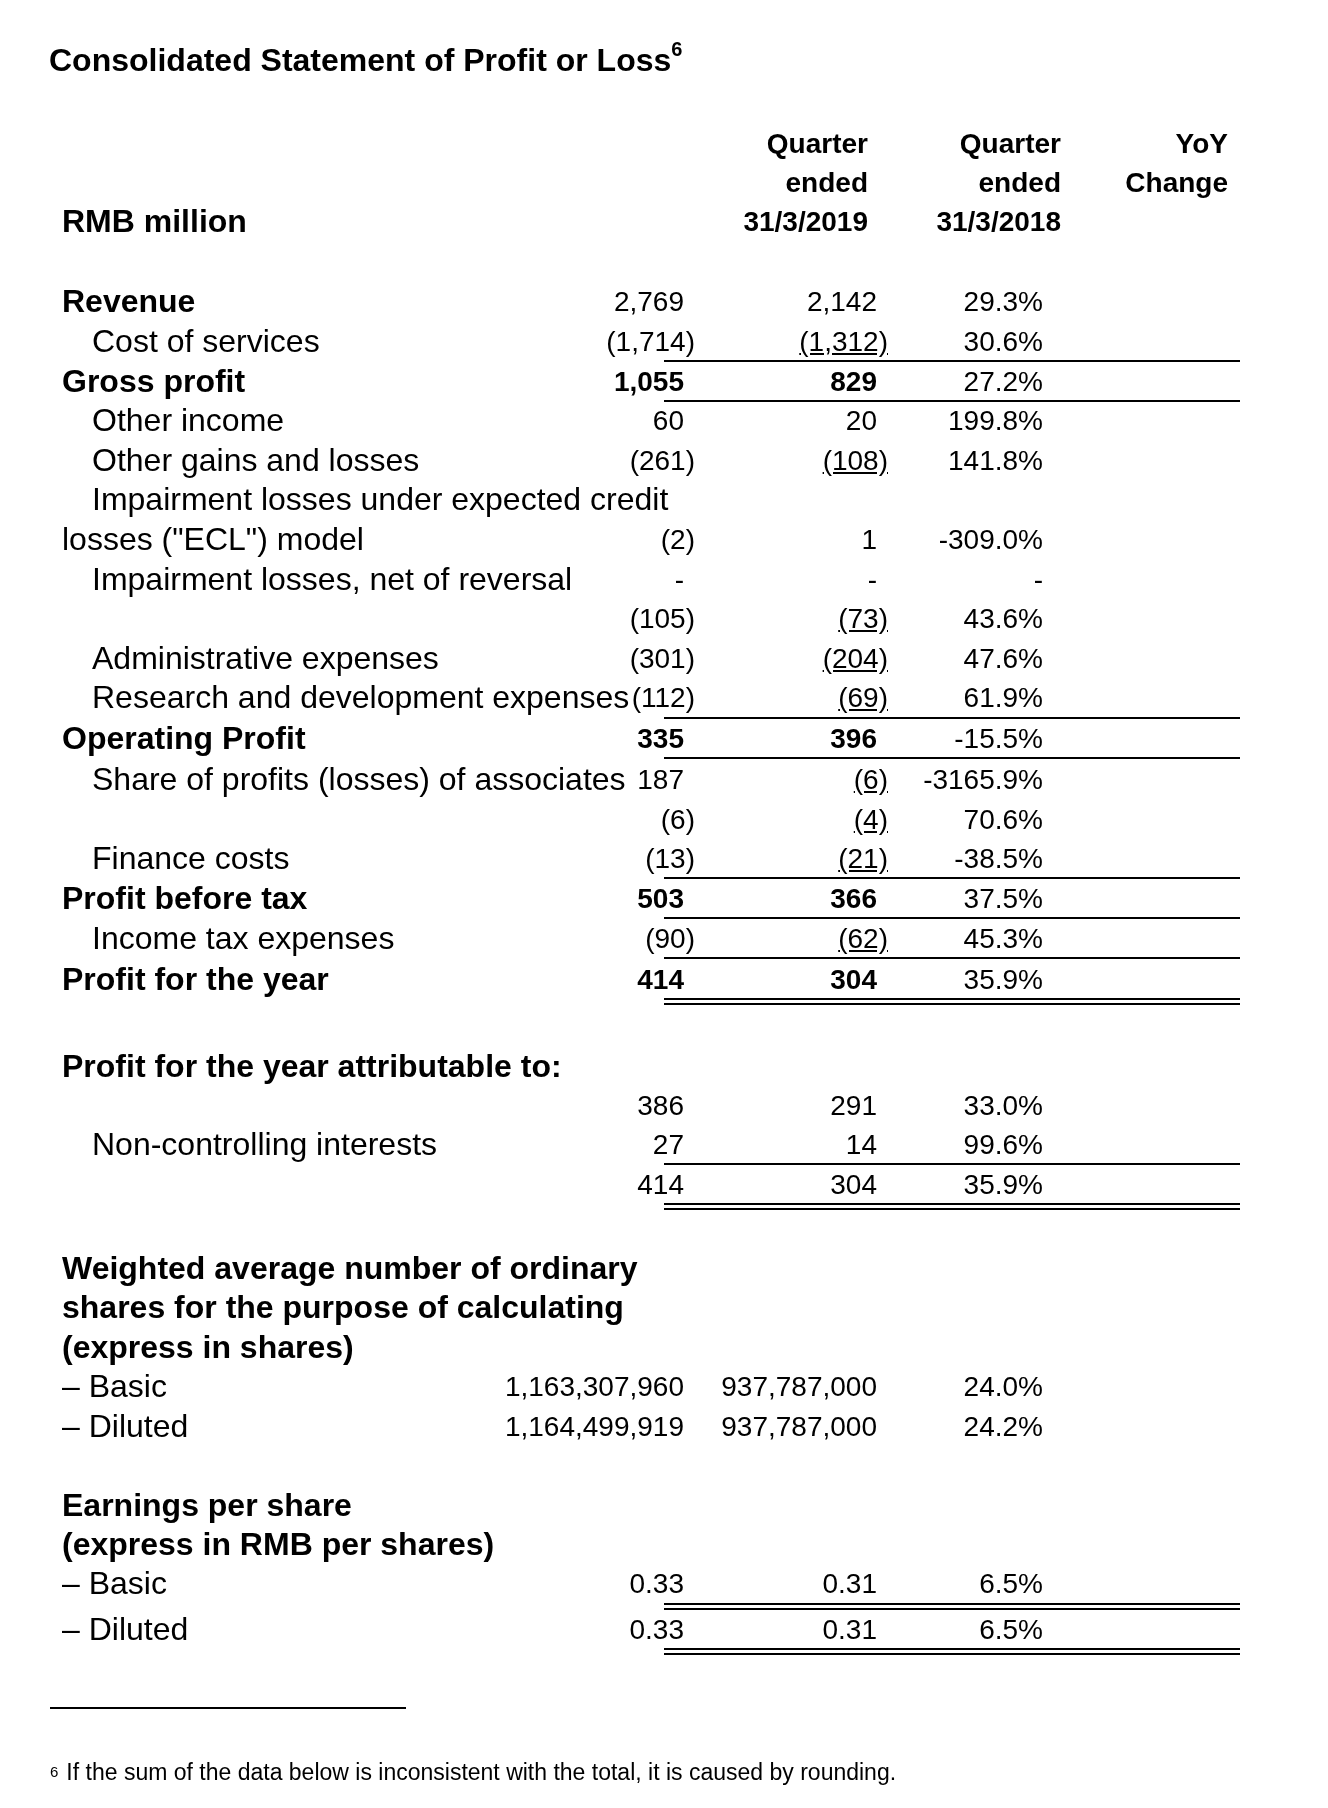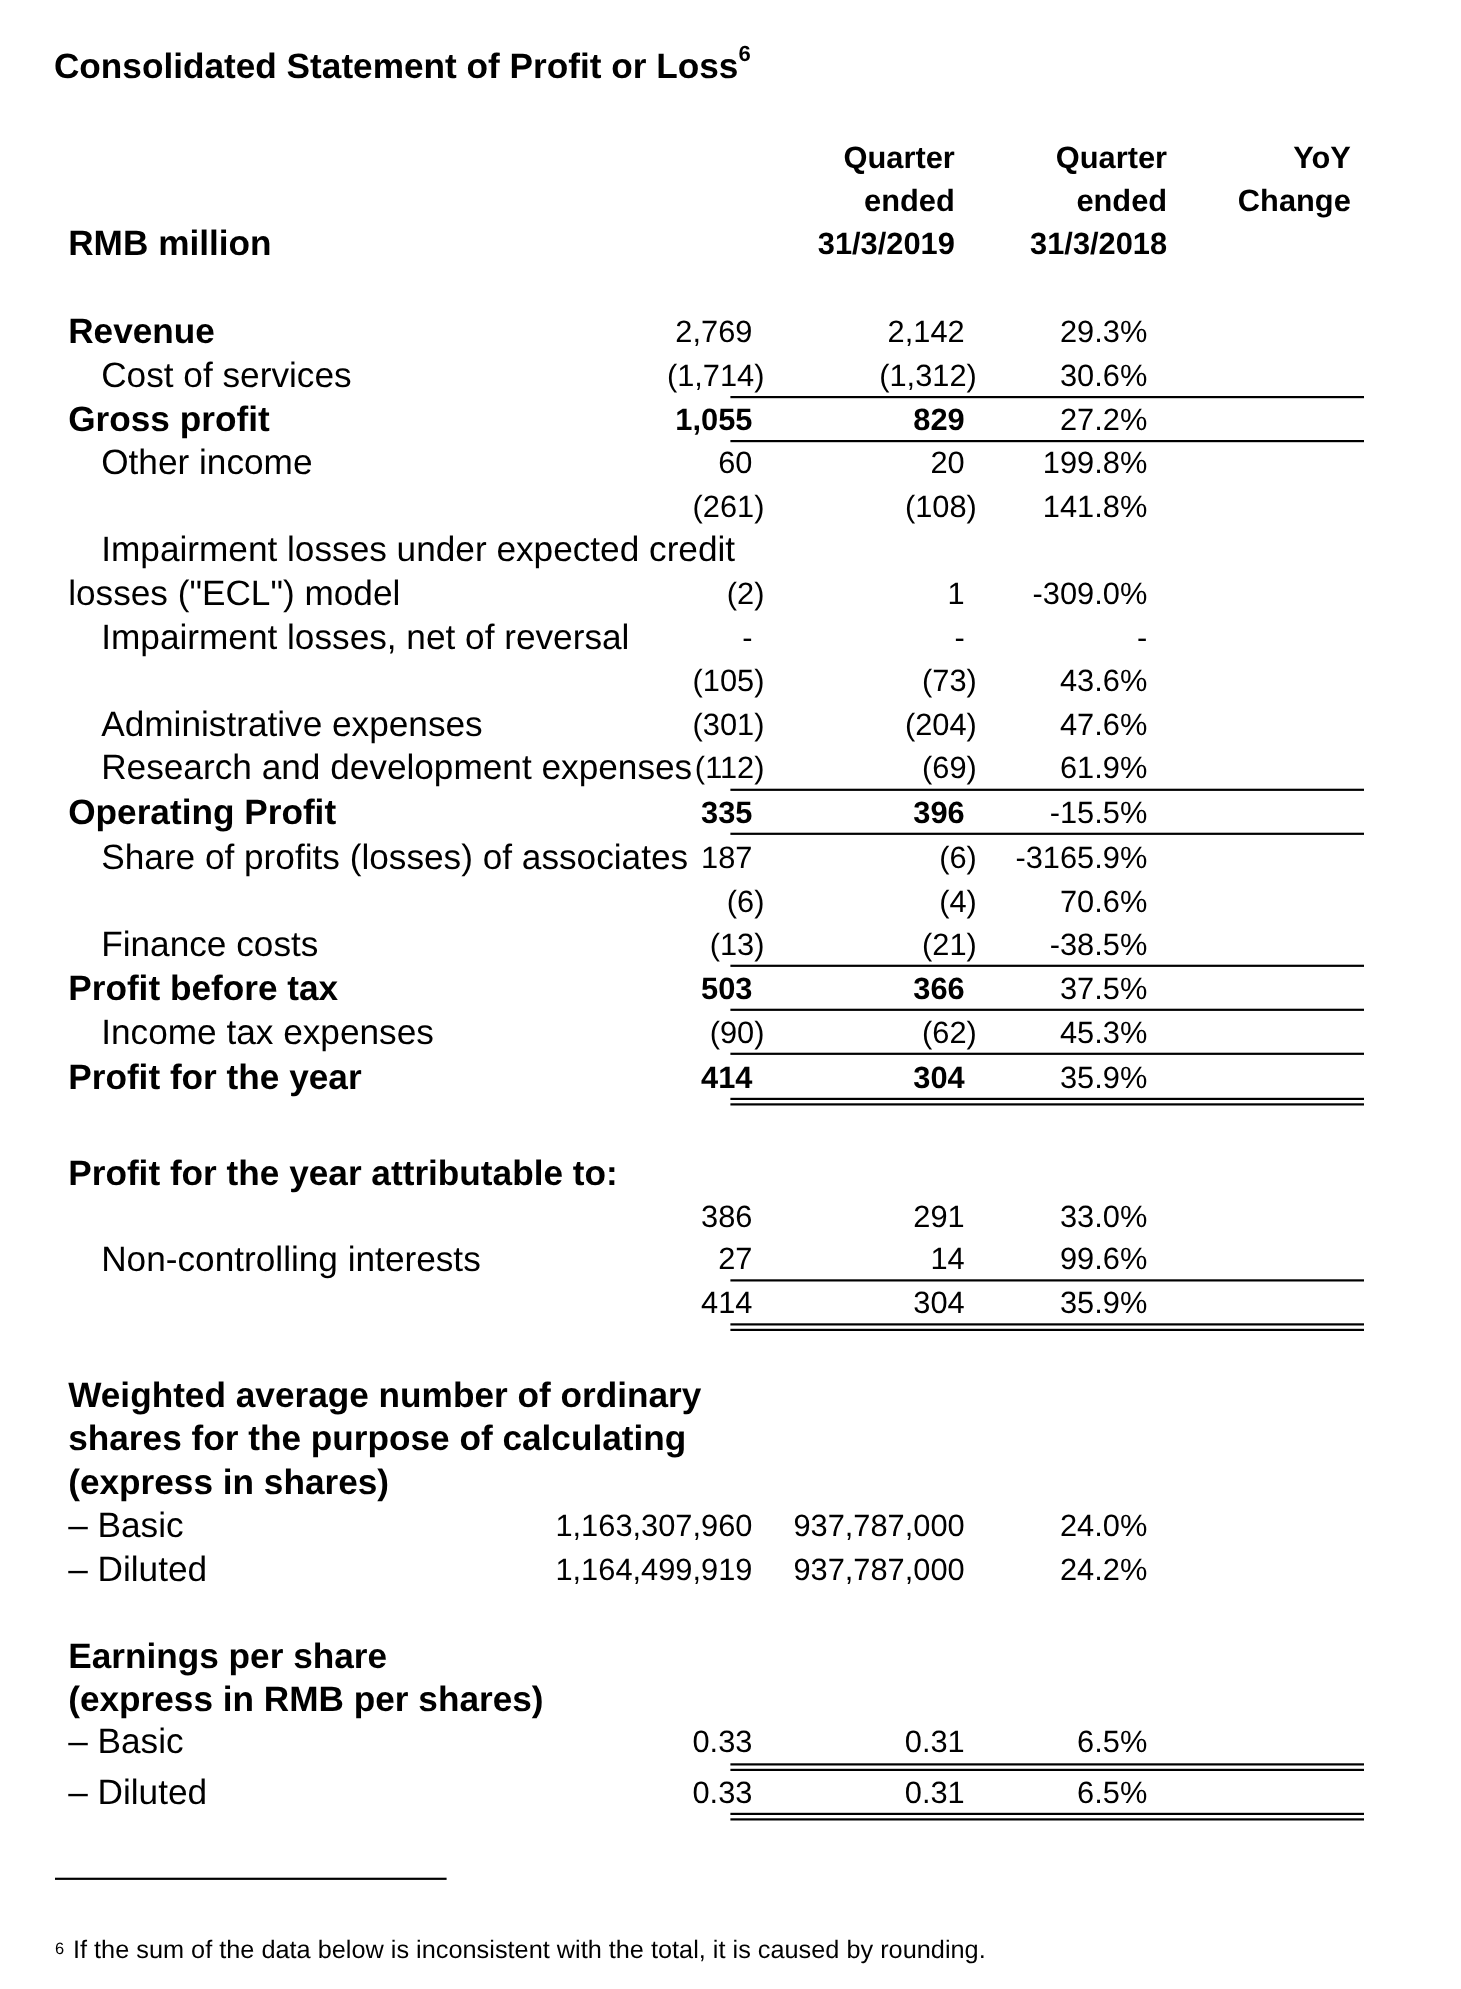--- a/index.html
+++ b/index.html
@@ -9,21 +9,21 @@
   .title sup { font-size:20px; vertical-align:top; position:relative; top:-4px; }
   .row { position:absolute; left:0; width:1144px; height:39px; }
   .lbl { position:absolute; left:62px; top:0; font-size:32px; line-height:39px; white-space:nowrap; }
   .lbl.ind { left:92px; }
   .b { font-weight:bold; }
   .num { position:absolute; top:0; font-size:28px; line-height:39px; text-align:right; white-space:nowrap; }
   .c1 { right:460px; }   
   .c2 { right:267px; }   
   .c3 { right:101px; }   
   .c1p { right:449px; }  
-  .c2p { right:256px; }
+  .c2p { right:256px;text-decoration:underline; }
   .hline { position:absolute; left:664px; width:576px; height:2px; background:#000; }
   .dline { position:absolute; left:664px; width:576px; height:7px; border-top:2px solid #000; border-bottom:2px solid #000; box-sizing:border-box; }
   .hdr { position:absolute; font-size:28px; font-weight:bold; line-height:39px; text-align:left; white-space:nowrap; }
   .fnline { position:absolute; left:50px; top:1736px; width:356px; height:2px; background:#000; }
   .fn { position:absolute; left:50px; top:1722px; font-size:23px; line-height:30px; white-space:nowrap; }
   .fn sup { font-size:15px; vertical-align:top; margin-right:8px; }
 </style>
 </head>
 <body>
 
@@ -62,20 +62,21 @@
     <div class="num c3">27.2%</div>
   </div>
   <div class="hline" style="top:400px;"></div>
   <div class="row" style="top:401px;">
     <div class="lbl ind">Other income</div>
     <div class="num c1">60</div>
     <div class="num c2">20</div>
     <div class="num c3">199.8%</div>
   </div>
   <div class="row" style="top:441px;">
+    <div class="lbl ind">Other gains and losses</div>
     <div class="num c1p">(261)</div>
     <div class="num c2p">(108)</div>
     <div class="num c3">141.8%</div>
   </div>
   <div class="row" style="top:480px;">
     <div class="lbl ind">Impairment losses under expected credit</div>
   </div>
   <div class="row" style="top:520px;">
     <div class="lbl">losses ("ECL") model</div>
     <div class="num c1p">(2)</div>

